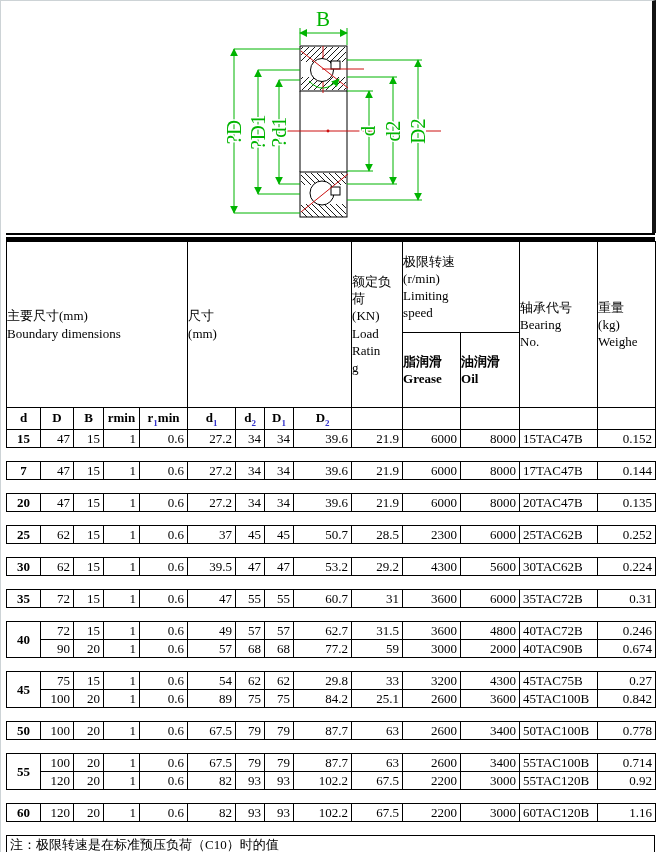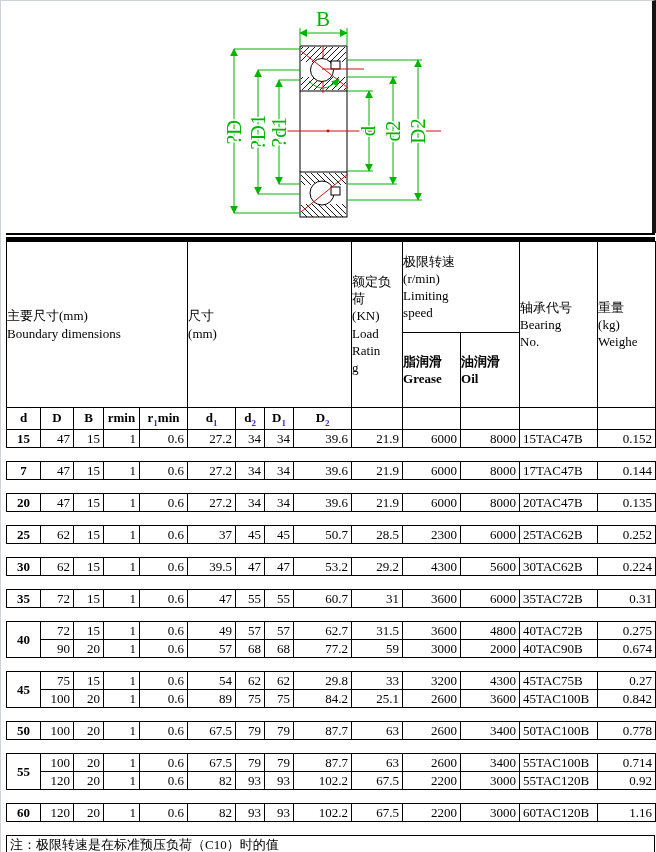--- a/index.html
+++ b/index.html
@@ -329,21 +329,21 @@
           <td class="c-num">1</td>
           <td class="c-num">0.6</td>
           <td class="c-num">49</td>
           <td class="c-num">57</td>
           <td class="c-num">57</td>
           <td class="c-num">62.7</td>
           <td class="c-num">31.5</td>
           <td class="c-num">3600</td>
           <td class="c-num">4800</td>
           <td class="c-left">40TAC72B</td>
-          <td class="c-num">0.275</td>
+          <td class="c-num">0.246</td>
         </tr>
         <tr class="data-row">
           <td class="c-num">90</td>
           <td class="c-num">20</td>
           <td class="c-num">1</td>
           <td class="c-num">0.6</td>
           <td class="c-num">57</td>
           <td class="c-num">68</td>
           <td class="c-num">68</td>
           <td class="c-num">77.2</td>

